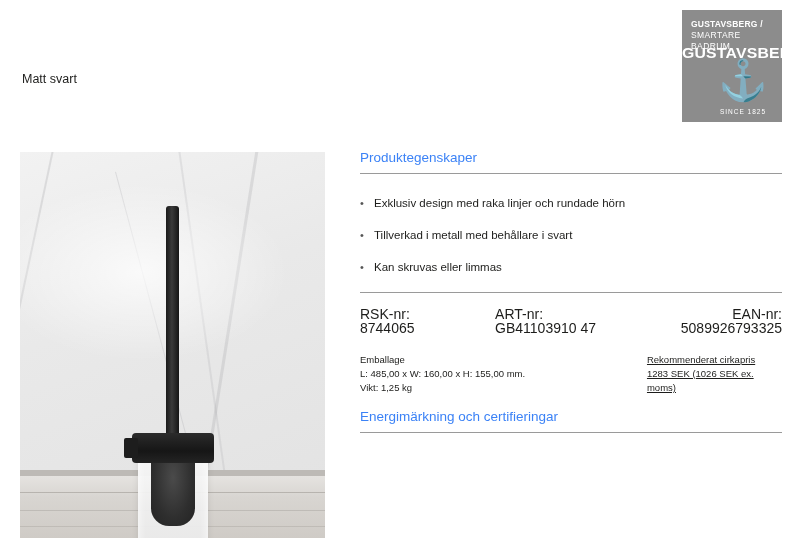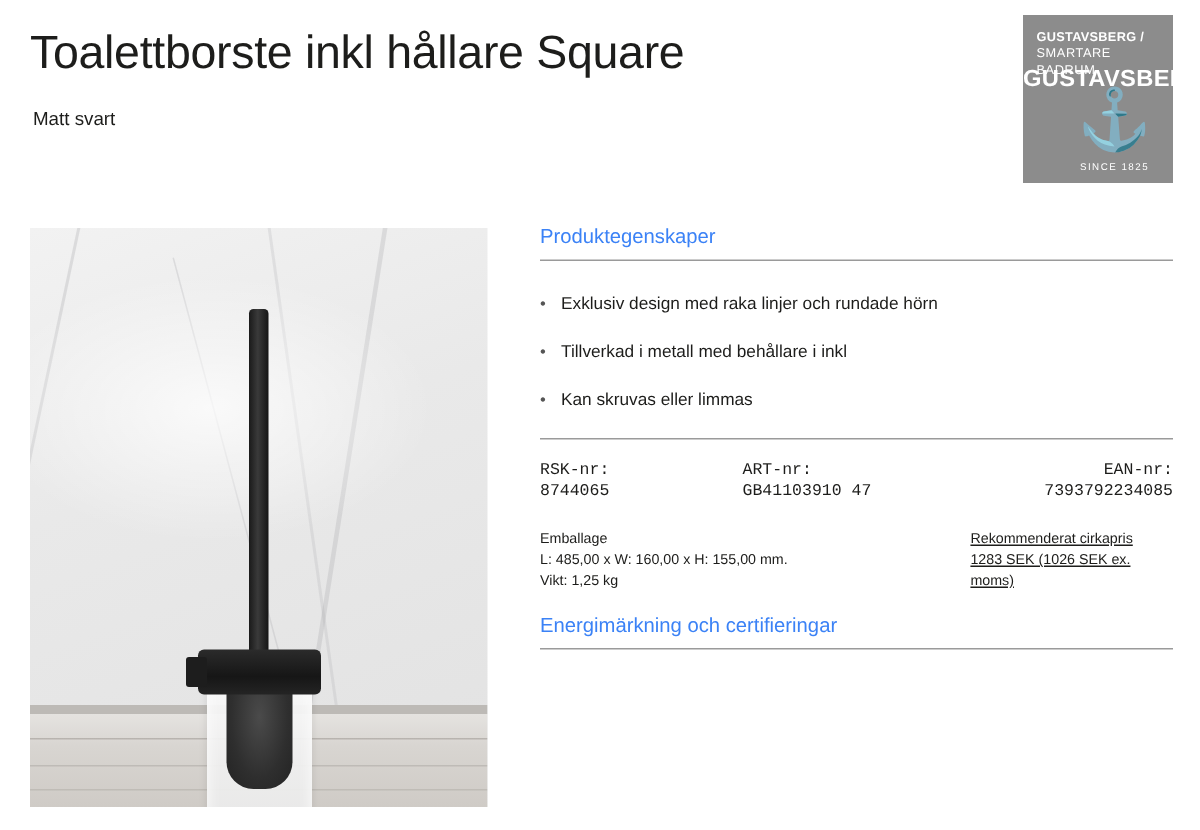--- a/index.html
+++ b/index.html
@@ -258,24 +258,23 @@
   }
 
   .art-head {
     margin-top: 26px;
   }
   .cols {
     display: flex;
     margin-top: 14px;
   }
   .col {
-    font-size: 11px;
+    font-size: 14px;
     line-height: 14px;
     color: #1d1d1b;
-    font-family: Liberation Mono, monospace;
   }
   .col.c1 { width: 160px; }
   .col.c2 { width: 180px; }
   .col.c3 { width: 160px; text-align: right; }
   .col .lbl { color: #1d1d1b; }
   .col .val { color: #1d1d1b; }
 
   .pack {
     display: flex;
     margin-top: 18px;
@@ -286,21 +285,20 @@
   .energy-head {
     margin-top: 14px;
   }
 </style>
 </head>
 <body>
 
 <div class="page">
 
   <div class="header">
-    <div class="title">Toalettborste inkl hållare Square</div>
     <div class="subtitle">Matt svart</div>
 
     <div class="logo-box">
       <div class="logo-top">
         <div>GUSTAVSBERG /</div>
         <div class="l2">SMARTARE BADRUM</div>
       </div>
       <div class="logo-word">GUSTAVSBERG</div>
       <div class="logo-anchor">⚓</div>
       <div class="logo-since">SINCE 1825</div>
@@ -335,42 +333,42 @@
     <div class="section-head">Produktegenskaper</div>
     <div class="rule"></div>
 
     <ul class="features">
       <li>
         <span class="bullet">•</span>
         <span>Exklusiv design med raka linjer och rundade hörn</span>
       </li>
       <li>
         <span class="bullet">•</span>
-        <span>Tillverkad i metall med behållare i inkl</span>
+        <span>Tillverkad i metall med behållare i svart</span>
       </li>
       <li>
         <span class="bullet">•</span>
         <span>Kan skruvas eller limmas</span>
       </li>
     </ul>
 
     <div class="rule"></div>
 
     <div class="cols">
       <div class="col c1">
         <div class="lbl">RSK-nr:</div>
         <div class="val">8744065</div>
       </div>
       <div class="col c2">
         <div class="lbl">ART-nr:</div>
         <div class="val">GB41103910 47</div>
       </div>
       <div class="col c3">
         <div class="lbl">EAN-nr:</div>
-        <div class="val">7393792234085</div>
+        <div class="val">5089926793325</div>
       </div>
     </div>
 
     <div class="pack">
       <div class="pack-left">
         <div>Emballage</div>
         <div>L: 485,00 x W: 160,00 x H: 155,00 mm.</div>
         <div>Vikt: 1,25 kg</div>
       </div>
       <div class="pack-right">

